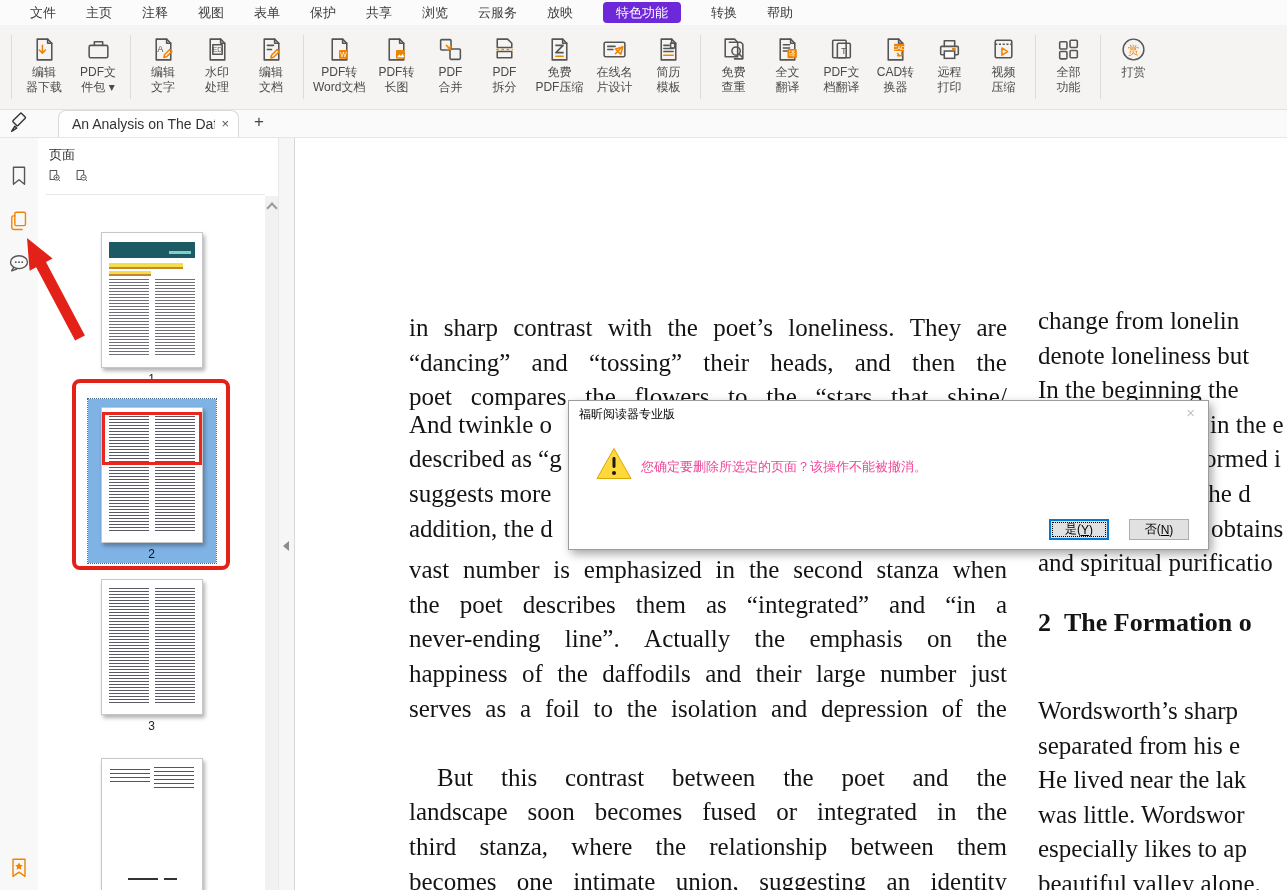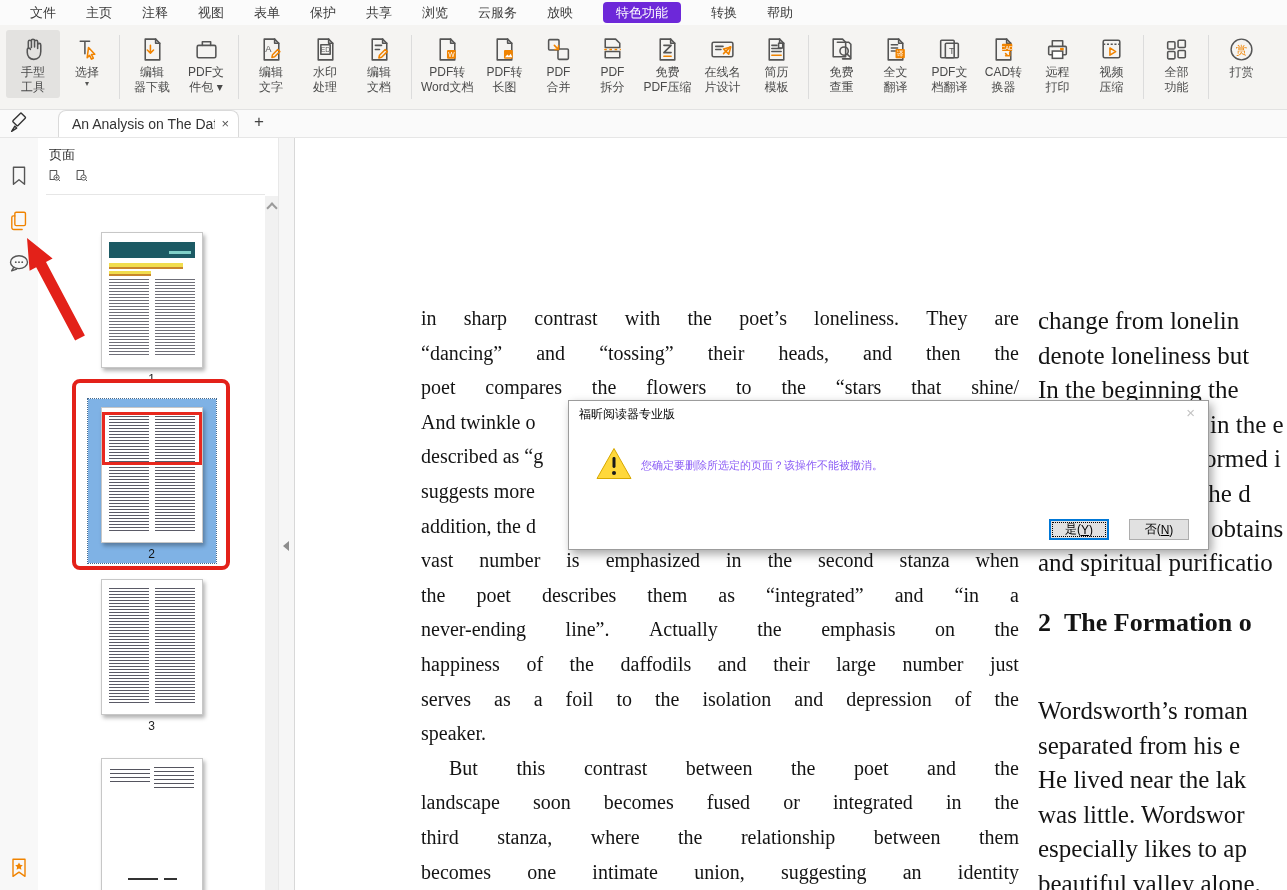--- a/index.html
+++ b/index.html
@@ -81,36 +81,36 @@
                 border-left:2px solid #9a9a9a;border-top:2px solid #9a9a9a;transform:rotate(45deg);}
   .collapse-strip{position:absolute;right:0;top:0;width:15px;bottom:0;background:#f6f6f6;
                   border-left:1px solid #e8e8e8;border-right:1px solid #d8d8d8;}
   .collapse-arrow{position:absolute;top:403px;left:4px;width:0;height:0;
                   border-top:5px solid transparent;border-bottom:5px solid transparent;
                   border-right:6px solid #8d8d8d;}
 
   
   .docarea{position:absolute;left:295px;top:0;right:0;bottom:0;background:#fff;overflow:hidden;
            font-family:"Liberation Serif",serif;color:#141414;}
-  .dline{position:absolute;left:126px;width:598px;height:35px;font-size:20px;white-space:nowrap;overflow:hidden;}
+  .dline{position:absolute;left:114px;width:598px;height:35px;font-size:25px;white-space:nowrap;overflow:hidden;align-items:flex-end;}
   .dline.j{display:flex;justify-content:space-between;}
   .dline.indent{padding-left:28px;width:570px;}
   .rline{position:absolute;left:743px;font-size:25px;white-space:nowrap;}
   .rline.h{font-weight:bold;font-size:26px;}
   .rfrag{position:absolute;font-size:25px;white-space:nowrap;}
 
   
   .dialog{position:absolute;left:568px;top:400px;width:639px;height:148px;background:#fff;
           border:1px solid #9c9c9c;box-shadow:3px 4px 9px rgba(0,0,0,.35);z-index:50;
           font-family:"Liberation Sans",sans-serif;}
   .dlg-title{position:absolute;left:10px;top:5px;font-size:12px;color:#000;}
   .dlg-close{position:absolute;right:13px;top:3px;font-size:15px;color:#c3c3c3;}
   .dlg-warn{position:absolute;left:27px;top:46px;width:36px;height:33px;}
   .dlg-warn svg{width:36px;height:33px;}
-  .dlg-msg{position:absolute;left:72px;top:57px;font-size:11px;color:#8b5cf6;}
+  .dlg-msg{position:absolute;left:72px;top:57px;font-size:13px;color:#ec4899;}
   .dlg-btn{position:absolute;top:118px;width:60px;height:21px;background:#e1e1e1;font-size:12px;
            color:#000;display:flex;align-items:center;justify-content:center;box-sizing:border-box;}
   .dlg-yes{left:480px;border:2px solid #0078d7;outline:1px dotted #000;outline-offset:-4px;}
   .dlg-no{left:560px;border:1px solid #adadad;}
   .key{text-decoration:underline;}
 
   
   .annot-rect{position:absolute;left:72px;top:379px;width:150px;height:183px;
               border:4px solid #e32119;border-radius:8px;z-index:40;pointer-events:none;}
   .annot-arrow{position:absolute;left:0;top:0;width:220px;height:400px;z-index:41;pointer-events:none;}
@@ -130,45 +130,20 @@
       <div class="menu-item">共享</div>
       <div class="menu-item">浏览</div>
       <div class="menu-item">云服务</div>
       <div class="menu-item">放映</div>
       <div class="menu-item active">特色功能</div>
       <div class="menu-item">转换</div>
       <div class="menu-item">帮助</div>
     </div>
 
   <div class="toolbar">
-      <div class="tgroup">
-        <div class="titem selected">
-          <span class="ticon">
-            <svg viewBox="0 0 26 26">
-              <path d="M8 12V5.6a1.5 1.5 0 013 0V11M11 10V4.6a1.5 1.5 0 013 0V10M14 10.5V5.6a1.5 1.5 0 013 0v6M17 12V8.6a1.5 1.5 0 013 0V15c0 4.4-2.6 7.5-6.6 7.5S7 19.5 7 16v-3a1.5 1.5 0 013 0" fill="none" stroke="#555" stroke-width="1.5" stroke-linejoin="round" stroke-linecap="round"></path>
-            </svg>
-          </span>
-          <div class="tlabel">
-            <div>手型</div>
-            <div>工具</div>
-          </div>
-        </div>
-        <div class="titem">
-          <span class="ticon">
-            <svg viewBox="0 0 26 26">
-              <path d="M6 5h9M10.5 5v12" fill="none" stroke="#555" stroke-width="1.5" stroke-linejoin="round" stroke-linecap="round"></path>
-              <path d="M14 11l6 6.5-3.2.3 1.8 3.6-1.8.9-1.8-3.6-2.3 2.2z" fill="none" stroke="#f08300" stroke-width="1.5" stroke-linejoin="round" stroke-linecap="round"></path>
-            </svg>
-          </span>
-          <div class="tlabel">
-            <div>选择</div>
-          </div>
-          <div class="caret-below">▾</div>
-        </div>
-      </div>
       <div class="tdivider"></div>
       <div class="tgroup">
         <div class="titem">
           <span class="ticon">
             <svg viewBox="0 0 26 26">
               <path d="M6 3h10l4 4v16H6z" fill="none" stroke="#555" stroke-width="1.5" stroke-linejoin="round" stroke-linecap="round"></path>
               <path d="M16 3v4h4" fill="none" stroke="#555" stroke-width="1.5" stroke-linejoin="round" stroke-linecap="round"></path>
               <path d="M11 9v7M8 13.5l3 3 3-3" fill="none" stroke="#f08300" stroke-width="1.5" stroke-linejoin="round" stroke-linecap="round"></path>
             </svg>
           </span>
@@ -636,21 +611,20 @@
           <span>a</span>
           <span>foil</span>
           <span>to</span>
           <span>the</span>
           <span>isolation</span>
           <span>and</span>
           <span>depression</span>
           <span>of</span>
           <span>the</span>
         </div>
-        <div class="dline" style="top: 584.2px;">speaker.</div>
         <div class="dline j indent" style="top: 618.8px;">
           <span>But</span>
           <span>this</span>
           <span>contrast</span>
           <span>between</span>
           <span>the</span>
           <span>poet</span>
           <span>and</span>
           <span>the</span>
         </div>
@@ -684,21 +658,21 @@
         </div>
         <div class="rline" style="top: 169px;">change from lonelin</div>
         <div class="rline" style="top: 203.6px;">denote loneliness but</div>
         <div class="rline" style="top: 238.2px;">In the beginning the</div>
         <div class="rfrag" style="left: 915px; top: 272.8px;">in the e</div>
         <div class="rfrag" style="left: 909px; top: 307.4px;">ormed i</div>
         <div class="rfrag" style="left: 889px; top: 342px;">” the d</div>
         <div class="rfrag" style="left: 916px; top: 376.6px;">obtains</div>
         <div class="rline" style="top: 411.2px;">and spiritual purificatio</div>
         <div class="rline h" style="top: 470px;">2&nbsp;&nbsp;The Formation o</div>
-        <div class="rline" style="top: 559px;">Wordsworth’s roman</div>
+        <div class="rline" style="top: 559px;">Wordsworth’s sharp</div>
         <div class="rline" style="top: 593.6px; text-align: center;">separated from his e</div>
         <div class="rline" style="top: 628.2px;">He lived near the lak</div>
         <div class="rline" style="top: 662.8px;">was little. Wordswor</div>
         <div class="rline" style="top: 697.4px;">especially likes to ap</div>
         <div class="rline" style="top: 732px;">beautiful valley alone.</div>
       </div>
   </div>
 
   <div class="annot-rect"></div>
   <svg class="annot-arrow" viewBox="0 0 220 400">

